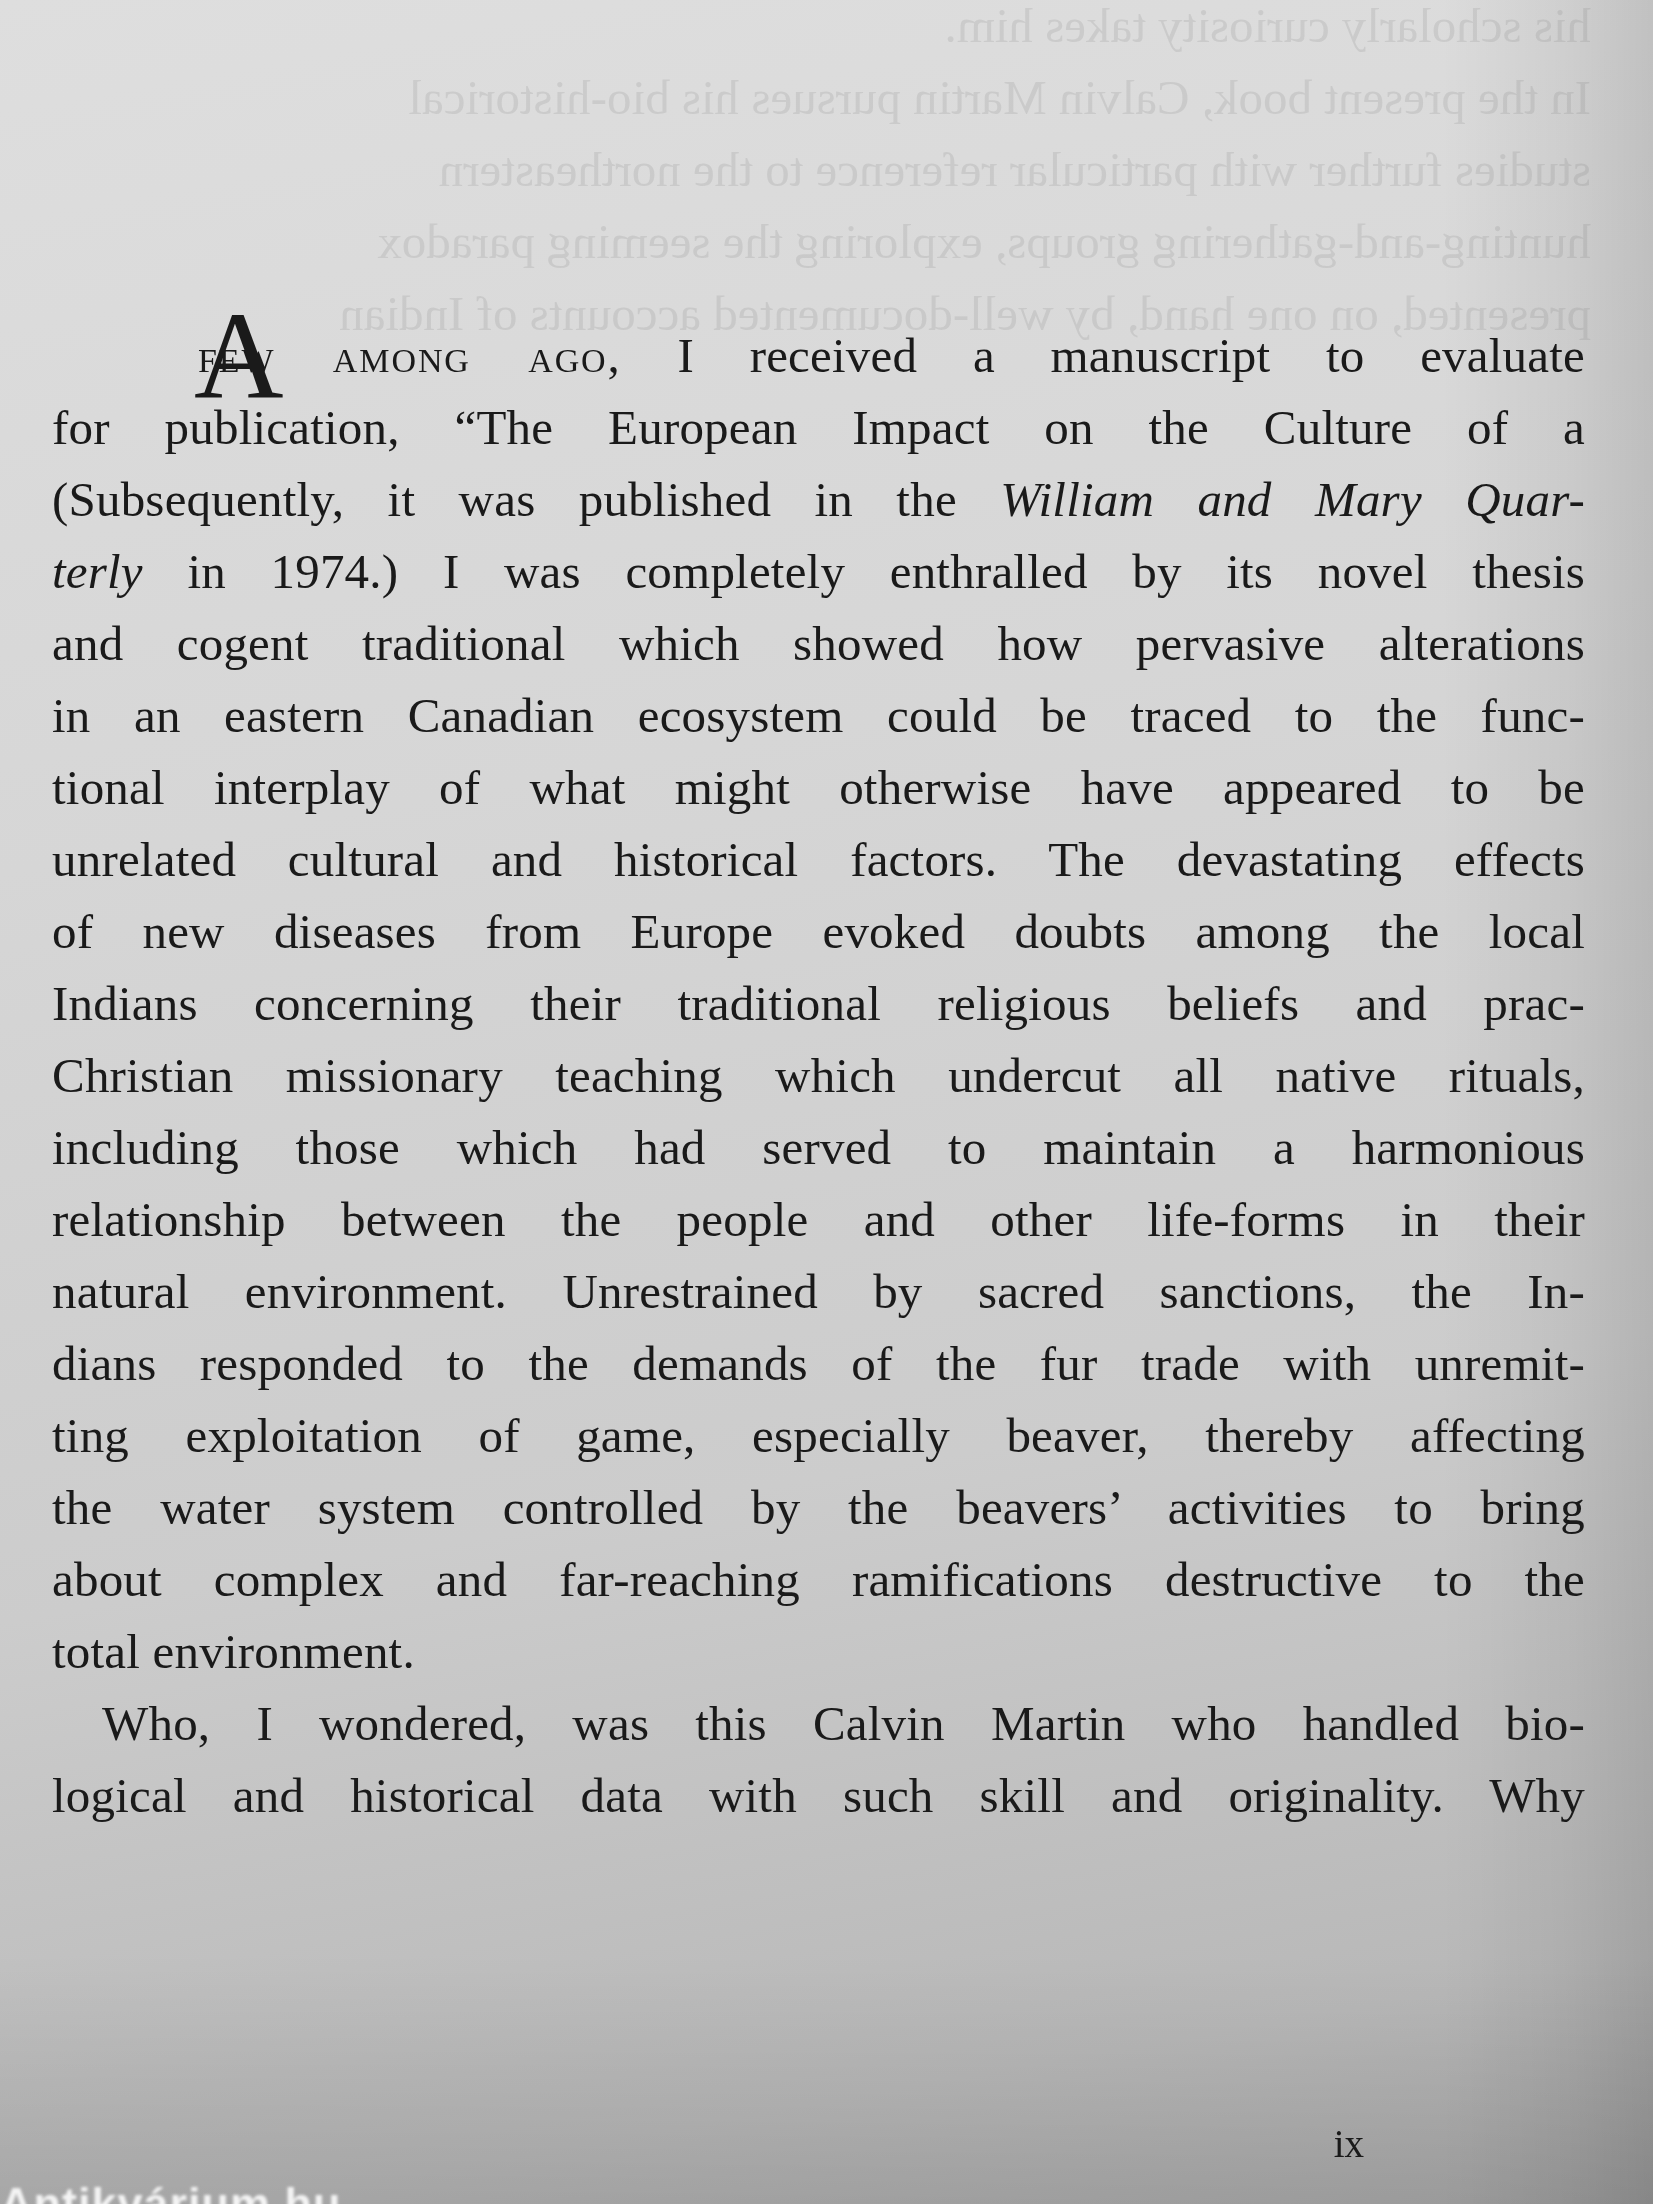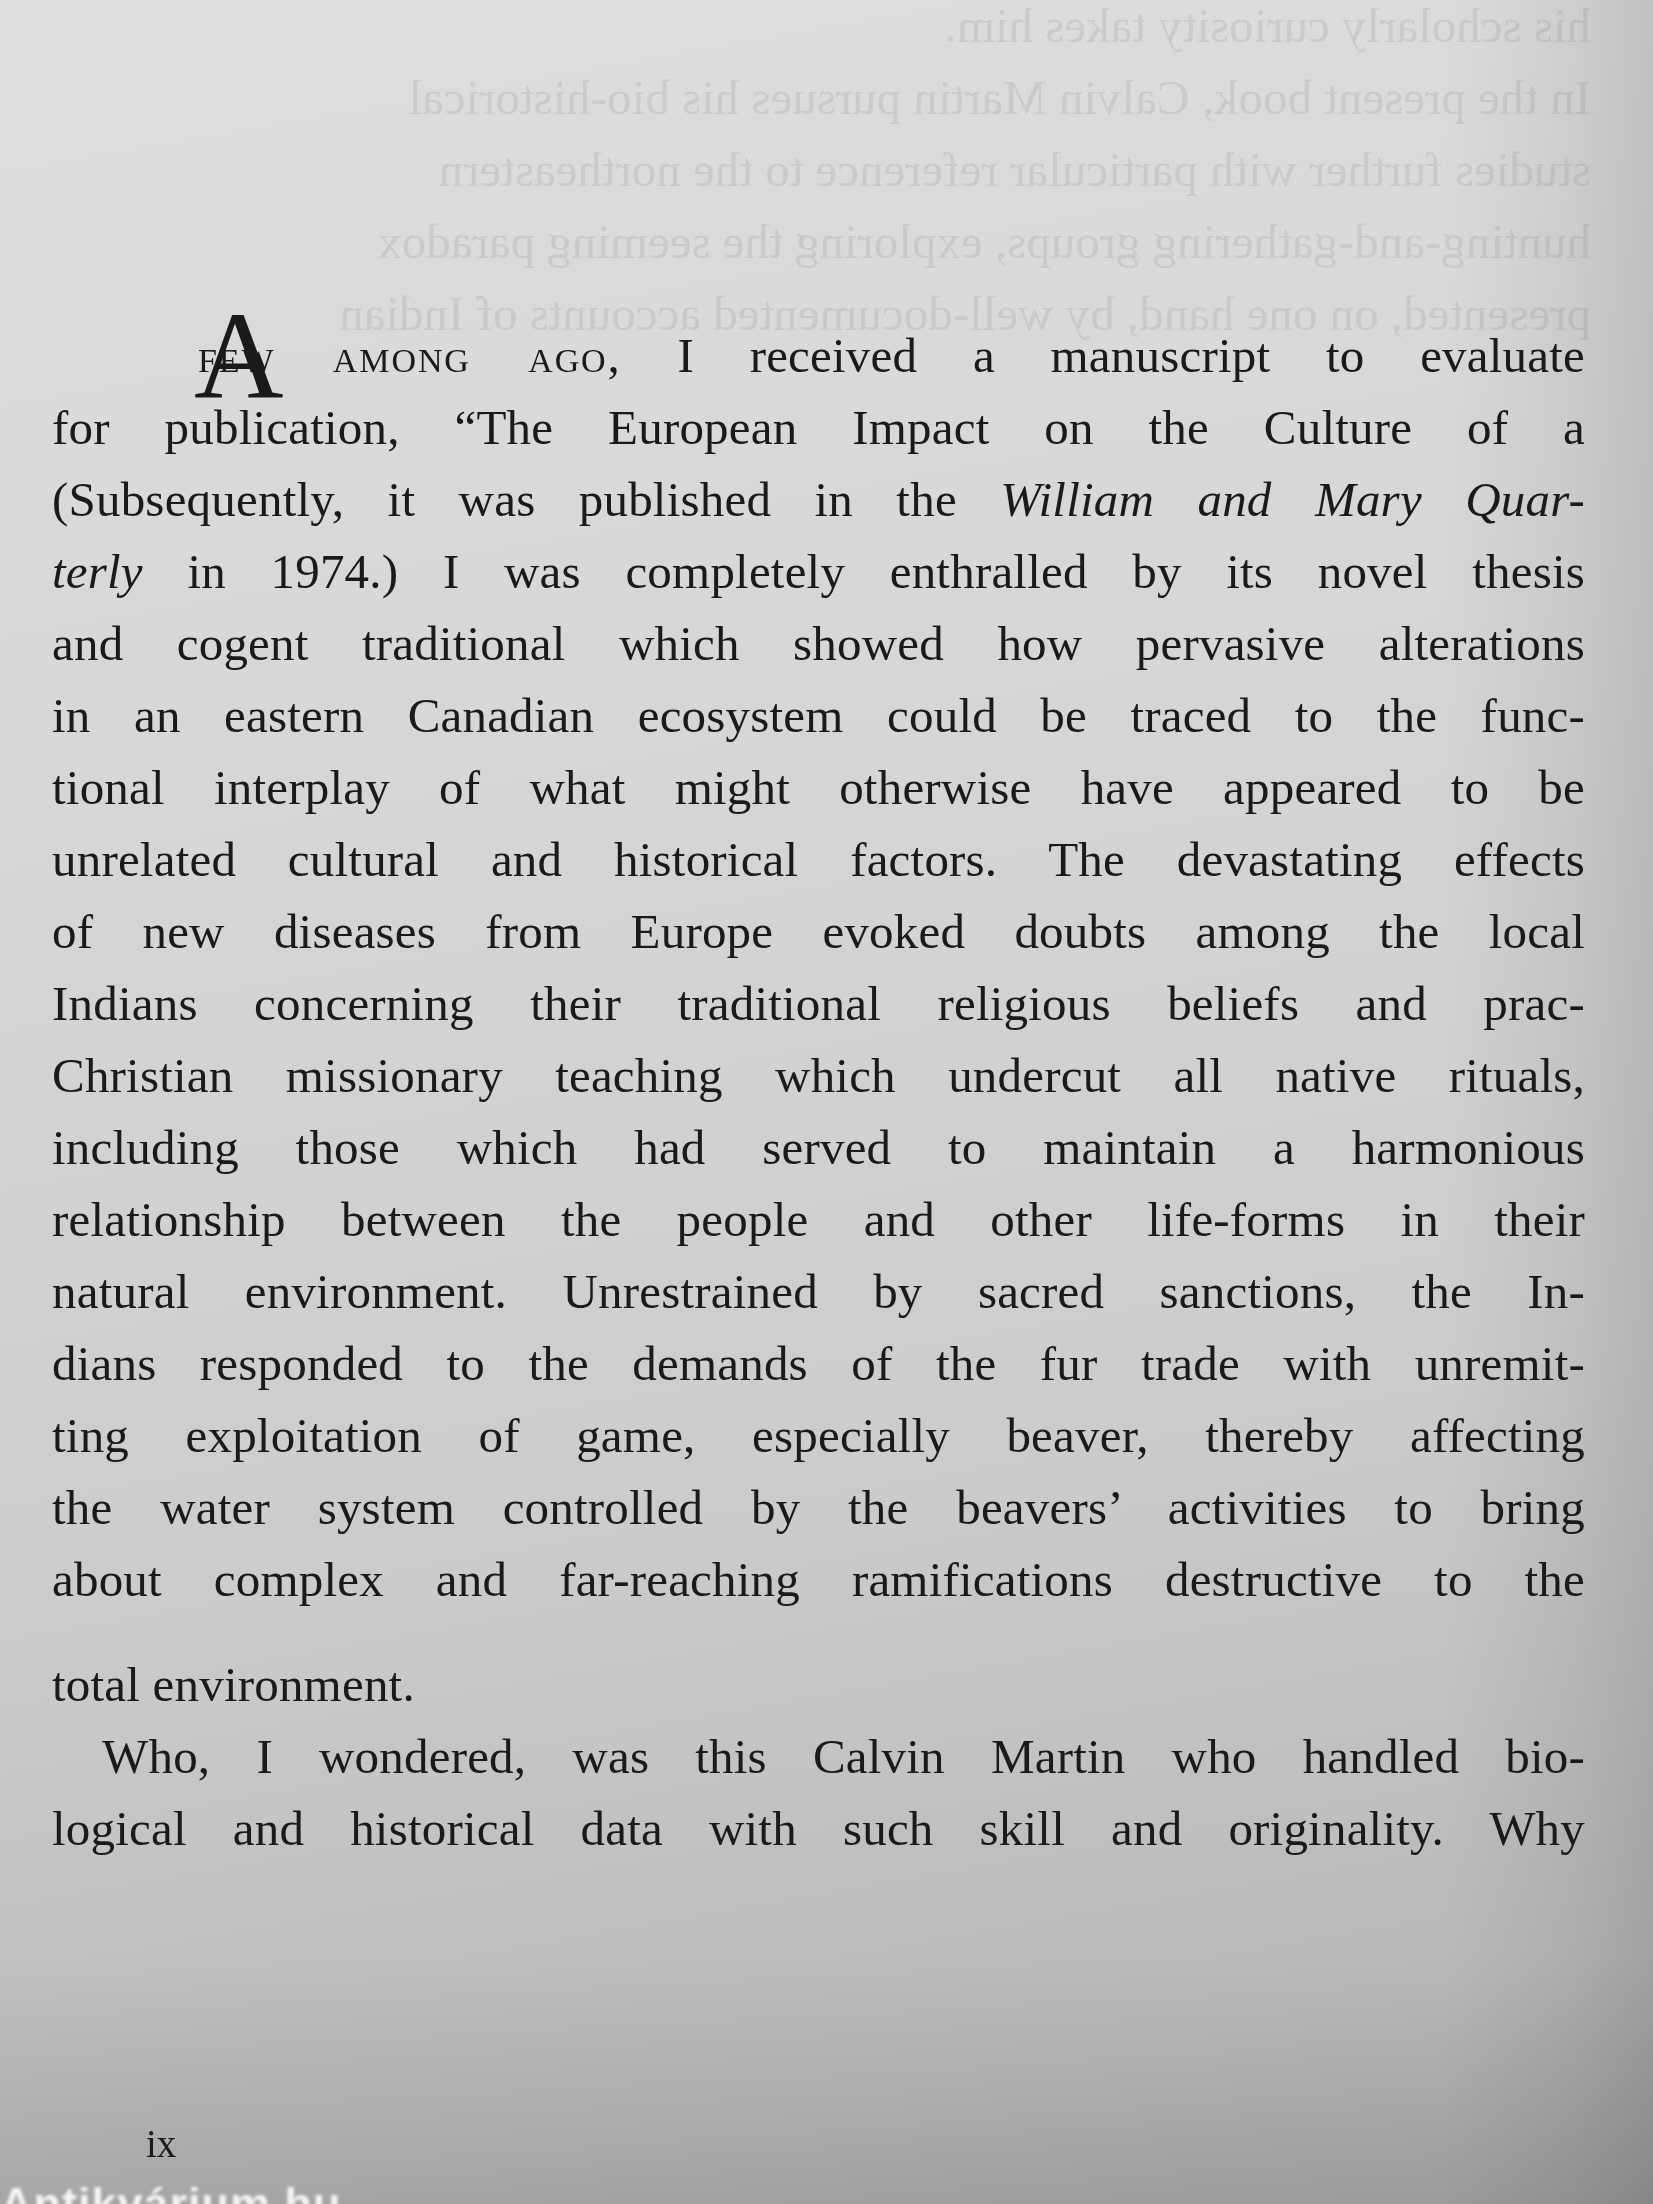--- a/index.html
+++ b/index.html
@@ -57,21 +57,20 @@
       text-align-last: justify;
     }
     .para .line {
       display: block;
       text-align: justify;
       text-align-last: justify;
       white-space: nowrap;
     }
     .para .line.last {
       text-align-last: left;
-      margin-top: 33px;
     }
     .line-first {
       position: relative;
       padding-left: 146px;
     }
     .dropcap {
       position: absolute;
       left: 142px;
       top: -25px;
       font-size: 124px;
@@ -84,21 +83,21 @@
     }
     .indent {
       padding-left: 50px;
     }
     em { }
     .page-number {
       position: absolute;
       left: 0;
       width: 1364px;
       top: 2121px;
-      text-align: left;
+      text-align: right;
       font-size: 39px;
       padding-left: 146px;
       box-sizing: border-box;
     }
     .watermark {
       position: absolute;
       left: 0px;
       top: 2178px;
       font-family: "Liberation Sans", "DejaVu Sans", sans-serif;
       font-weight: bold;

